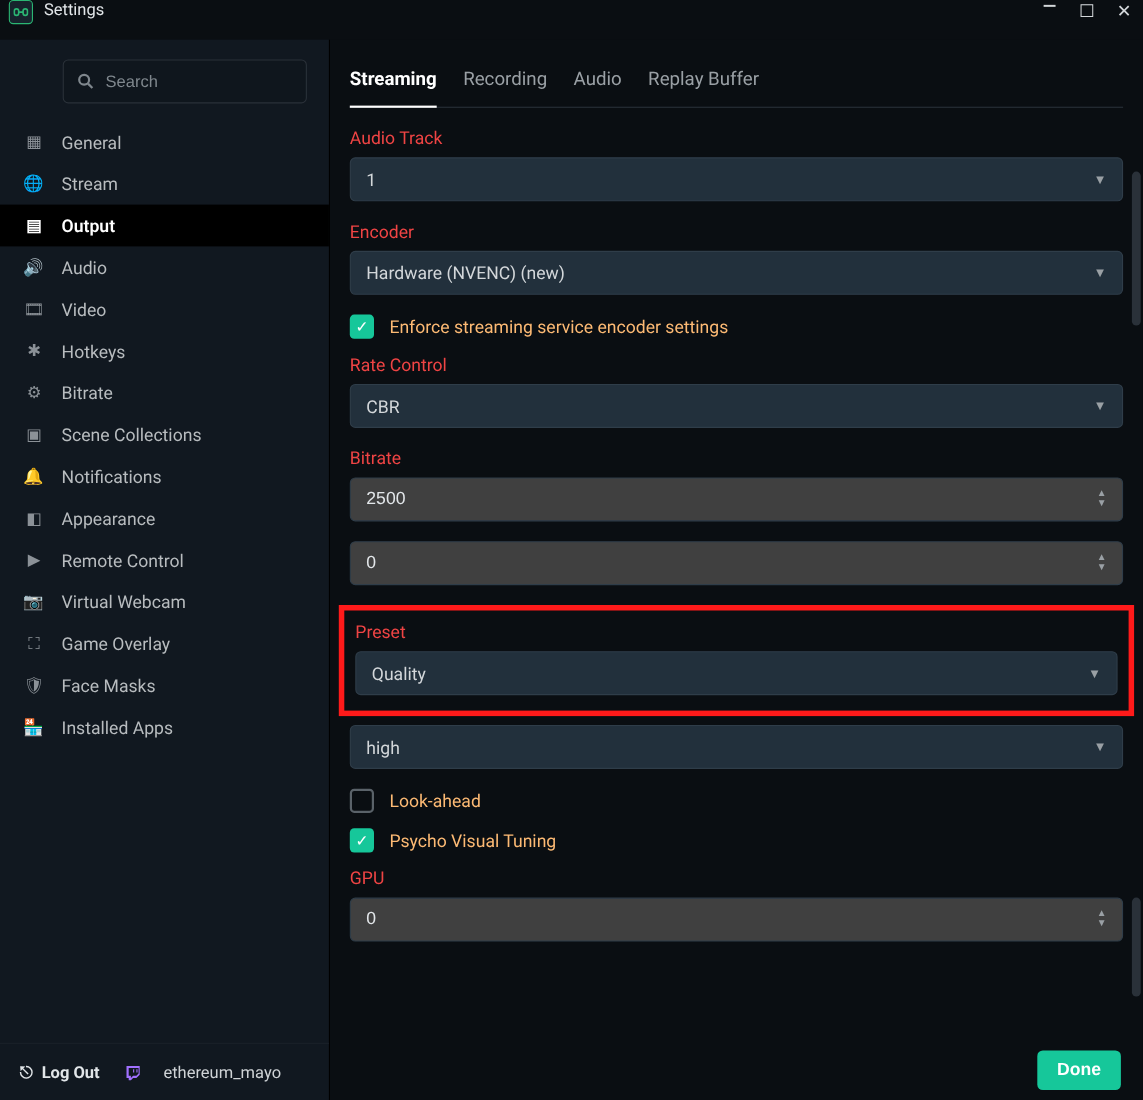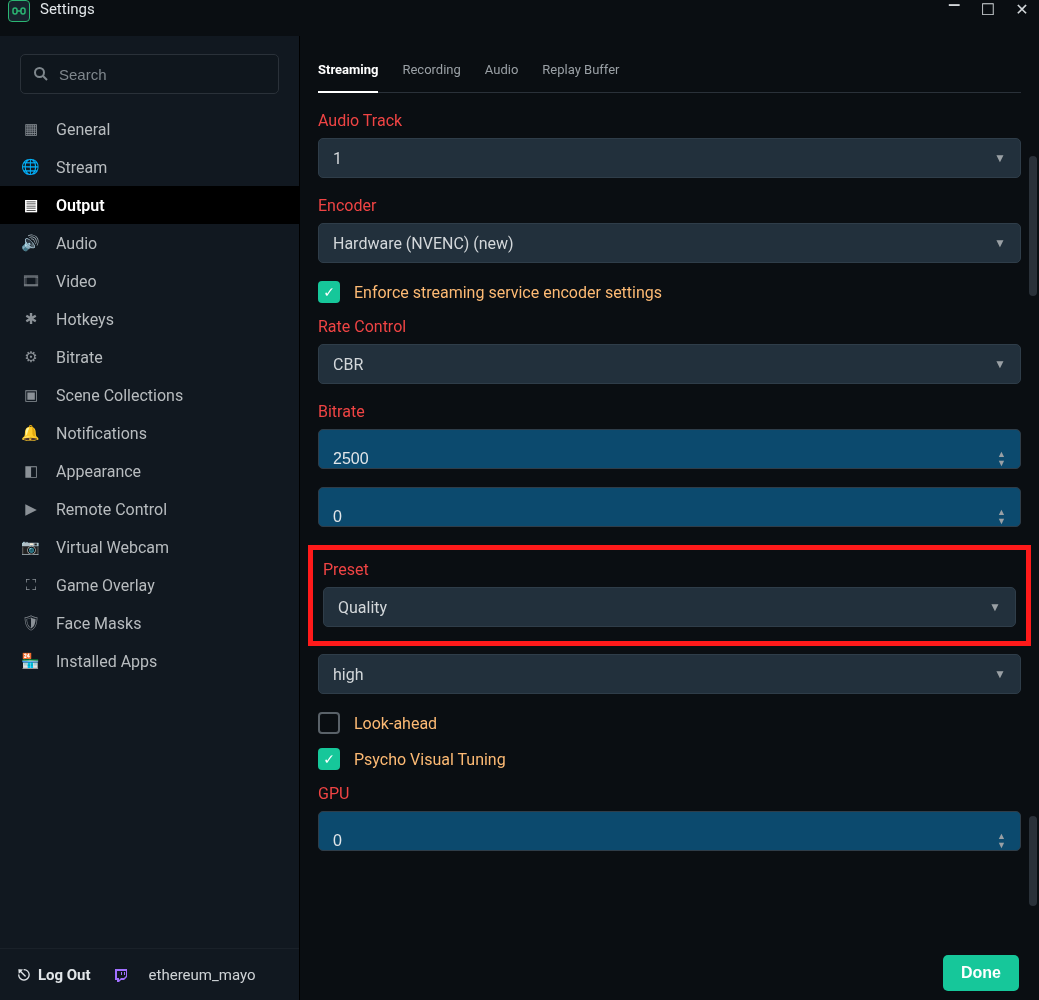--- a/index.html
+++ b/index.html
@@ -5,46 +5,46 @@
   * { box-sizing: border-box; margin: 0; padding: 0; }
   html, body { width: 1039px; height: 1000px; font-family: -apple-system, "Segoe UI", Roboto, sans-serif; background: #000; color: #b8bcbf; overflow: hidden; }
   .window { width: 1039px; height: 1000px; background: #0a0e12; display: flex; flex-direction: column; }
   .titlebar { height: 36px; background: #0a0e12; display: flex; align-items: flex-start; padding: 0 8px; color: #d3d7da; }
   .titlebar .logo { width: 22px; height: 22px; background: #17242d; border: 1px solid #2bb673; border-radius: 4px; display:flex; align-items:center; justify-content:center; margin-right: 10px; }
   .titlebar .title { font-size: 15px; color: #e2e6e9; }
   .winbtns { margin-left: auto; display:flex; gap: 16px; align-items:center; color:#d3d7da; }
   .winbtns span { width: 18px; text-align:center; font-size: 16px; cursor:pointer; }
   .body { flex:1; display:flex; min-height:0; }
   .sidebar { width: 300px; background: #111820; display:flex; flex-direction:column; padding: 18px 0 0 0; border-right: 1px solid #000; }
-  .search-wrap { padding: 0 20px 16px 20px; }
+  .search-wrap { padding: 0 20px 16px 20px; margin-left: 37px; }
   .search { width: 100%; height: 40px; background: #0f161d; border: 1px solid #2a3139; border-radius: 5px; display:flex; align-items:center; padding: 0 12px; color:#7f878d; }
   .search input { flex:1; background:transparent; border:none; outline:none; color:#cfd3d6; font-size:15px; margin-left:10px; }
   .search input::placeholder { color:#7f878d; }
   .nav { list-style:none; }
   .nav li { height: 38px; display:flex; align-items:center; padding: 0 20px; gap: 14px; font-size: 16px; color:#b8bcbf; cursor:pointer; }
   .nav li.active { background:#000; color:#fff; font-weight:600; }
   .nav li.active::before { content:""; position:absolute; }
   .nav li .icon { width: 22px; text-align:center; color:#8b9197; font-size:15px; }
   .nav li.active .icon { color:#fff; }
   .sidebar-footer { margin-top:auto; border-top:1px solid #1a2129; height: 52px; display:flex; align-items:center; padding: 0 18px; gap: 10px; color:#e2e6e9; font-size:15px; }
   .sidebar-footer .logout { font-weight:700; display:flex; align-items:center; gap:8px; }
   .sidebar-footer .user { margin-left: 12px; display:flex; align-items:center; gap:20px; color:#cfd3d6; }
   .twitch-icon { color:#a170ff; }
 
   .main { flex:1; display:flex; flex-direction:column; min-width:0; }
   .content-scroll { flex:1; overflow-y:auto; padding: 18px 18px 0 18px; }
   .tabs { display:flex; gap: 24px; border-bottom: 1px solid #2a3139; margin-bottom: 18px; }
-  .tabs .tab { padding: 8px 0 14px 0; font-size: 13px; color:#9aa0a5; cursor:pointer; }
+  .tabs .tab { padding: 8px 0 14px 0; font-size: 17px; color:#9aa0a5; cursor:pointer; }
   .tabs .tab.active { color:#fff; font-weight:700; border-bottom: 2px solid #fff; margin-bottom:-1px; }
 
   .field { margin-bottom: 18px; }
   .field-label { font-size: 16px; color:#ef4444; margin-bottom: 8px; display:block; }
   .select, .numbox { width: 100%; height: 40px; background:#22303c; border:1px solid #2f3d49; border-radius:5px; display:flex; align-items:center; padding: 0 14px; color:#d3d7da; font-size:16px; position:relative; }
   .select .caret { margin-left:auto; font-size:12px; color:#9aa0a5; }
-  .numbox { background:#0c4a6e;align-items:flex-end; }
+  .numbox { background:#404040; }
   .numbox input { flex:1; background:transparent; border:none; outline:none; color:#e2e6e9; font-size:16px; }
   .numbox .spin { margin-left:auto; display:flex; flex-direction:column; font-size:9px; line-height:9px; color:#9aa0a5; }
 
   .chk-row { display:flex; align-items:center; gap: 14px; margin-bottom: 14px; }
   .chk { width:22px; height:22px; border-radius:4px; display:flex; align-items:center; justify-content:center; font-size:14px; }
   .chk.checked { background:#16c79a; color:#fff; }
   .chk.unchecked { background:transparent; border:2px solid #5a6269; }
   .chk-label { font-size:16px; color:#fdba74; font-weight:400;text-align:right; }
 
   .highlight-box { border: 5px solid #ff1a1a; padding: 10px 10px 14px 10px; margin: 6px -10px 8px -10px; }

